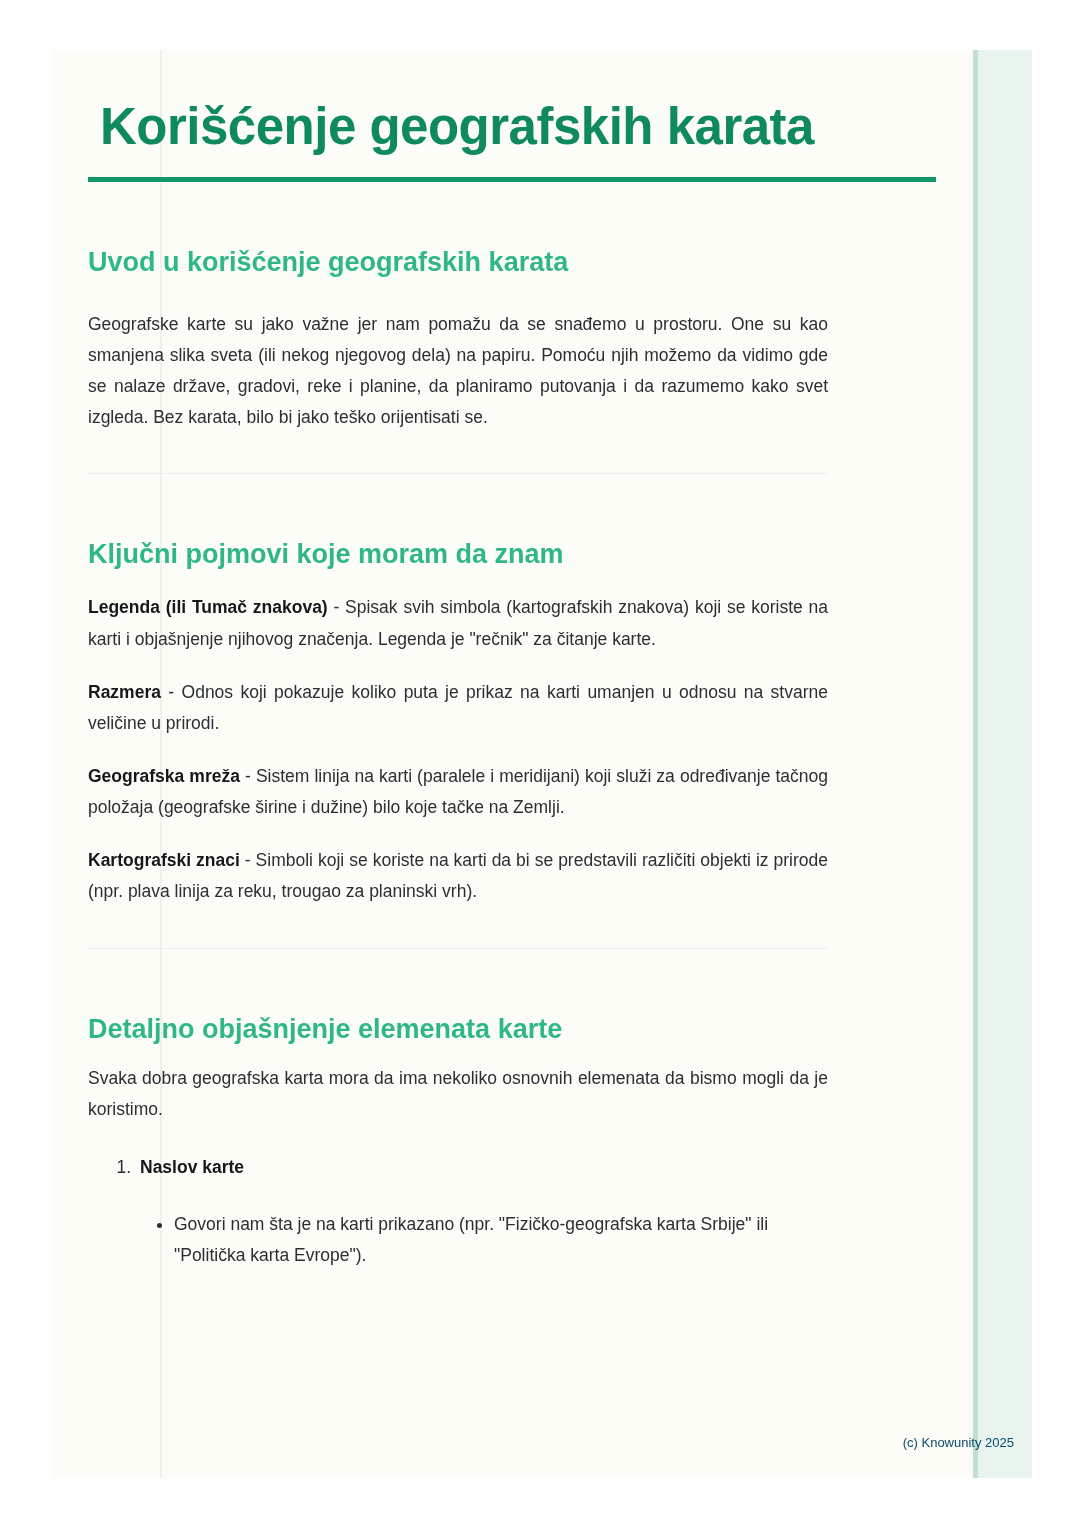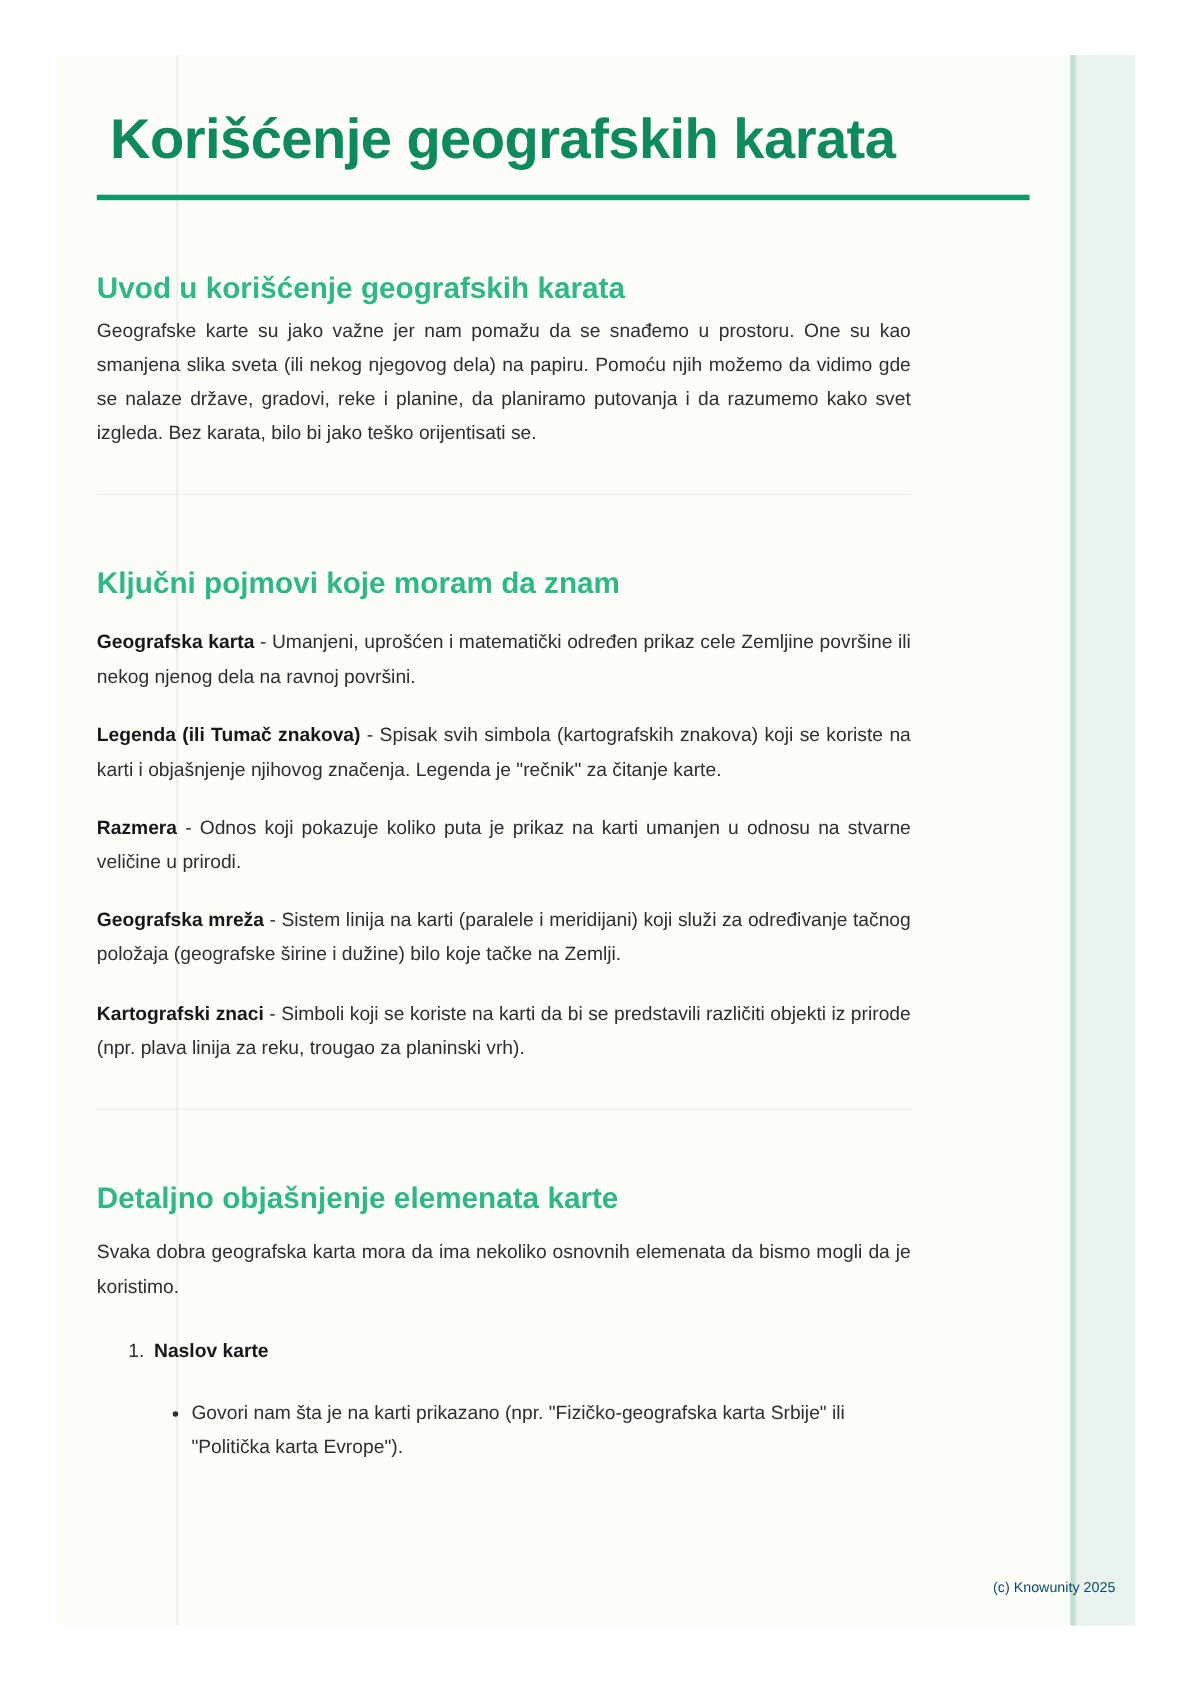--- a/index.html
+++ b/index.html
@@ -94,21 +94,21 @@
   }
 
   p.body {
     margin: 18px 0 0 0;
     font-size: 17.5px;
     line-height: 1.78;
     color: #2b2f33;
     text-align: justify;
     width: 740px;
   }
-  p.body.first { margin-top: 6px; }
+  p.body.first { margin-top: 30px; }
 
   p.term {
     margin: 22px 0 0 0;
     font-size: 17.5px;
     line-height: 1.78;
     color: #2b2f33;
     text-align: justify;
     width: 740px;
   }
   p.term .term-name { font-weight: 700; color: #15181b; }
@@ -172,23 +172,20 @@
     <div class="section">
       <h2 class="section-title">Uvod u korišćenje geografskih karata</h2>
       <p class="body first">Geografske karte su jako važne jer nam pomažu da se snađemo u prostoru. One su kao smanjena slika sveta (ili nekog njegovog dela) na papiru. Pomoću njih možemo da vidimo gde se nalaze države, gradovi, reke i planine, da planiramo putovanja i da razumemo kako svet izgleda. Bez karata, bilo bi jako teško orijentisati se.</p>
     </div>
 
     <hr class="sep">
 
     <div class="section">
       <h2 class="section-title">Ključni pojmovi koje moram da znam</h2>
 
-      <p class="term">
-        <span class="term-name">Geografska karta</span><span> - Umanjeni, uprošćen i matematički određen prikaz cele Zemljine površine ili nekog njenog dela na ravnoj površini.</span>
-      </p>
 
       <p class="term">
         <span class="term-name">Legenda (ili Tumač znakova)</span><span> - Spisak svih simbola (kartografskih znakova) koji se koriste na karti i objašnjenje njihovog značenja. Legenda je "rečnik" za čitanje karte.</span>
       </p>
 
       <p class="term">
         <span class="term-name">Razmera</span><span> - Odnos koji pokazuje koliko puta je prikaz na karti umanjen u odnosu na stvarne veličine u prirodi.</span>
       </p>
 
       <p class="term">

